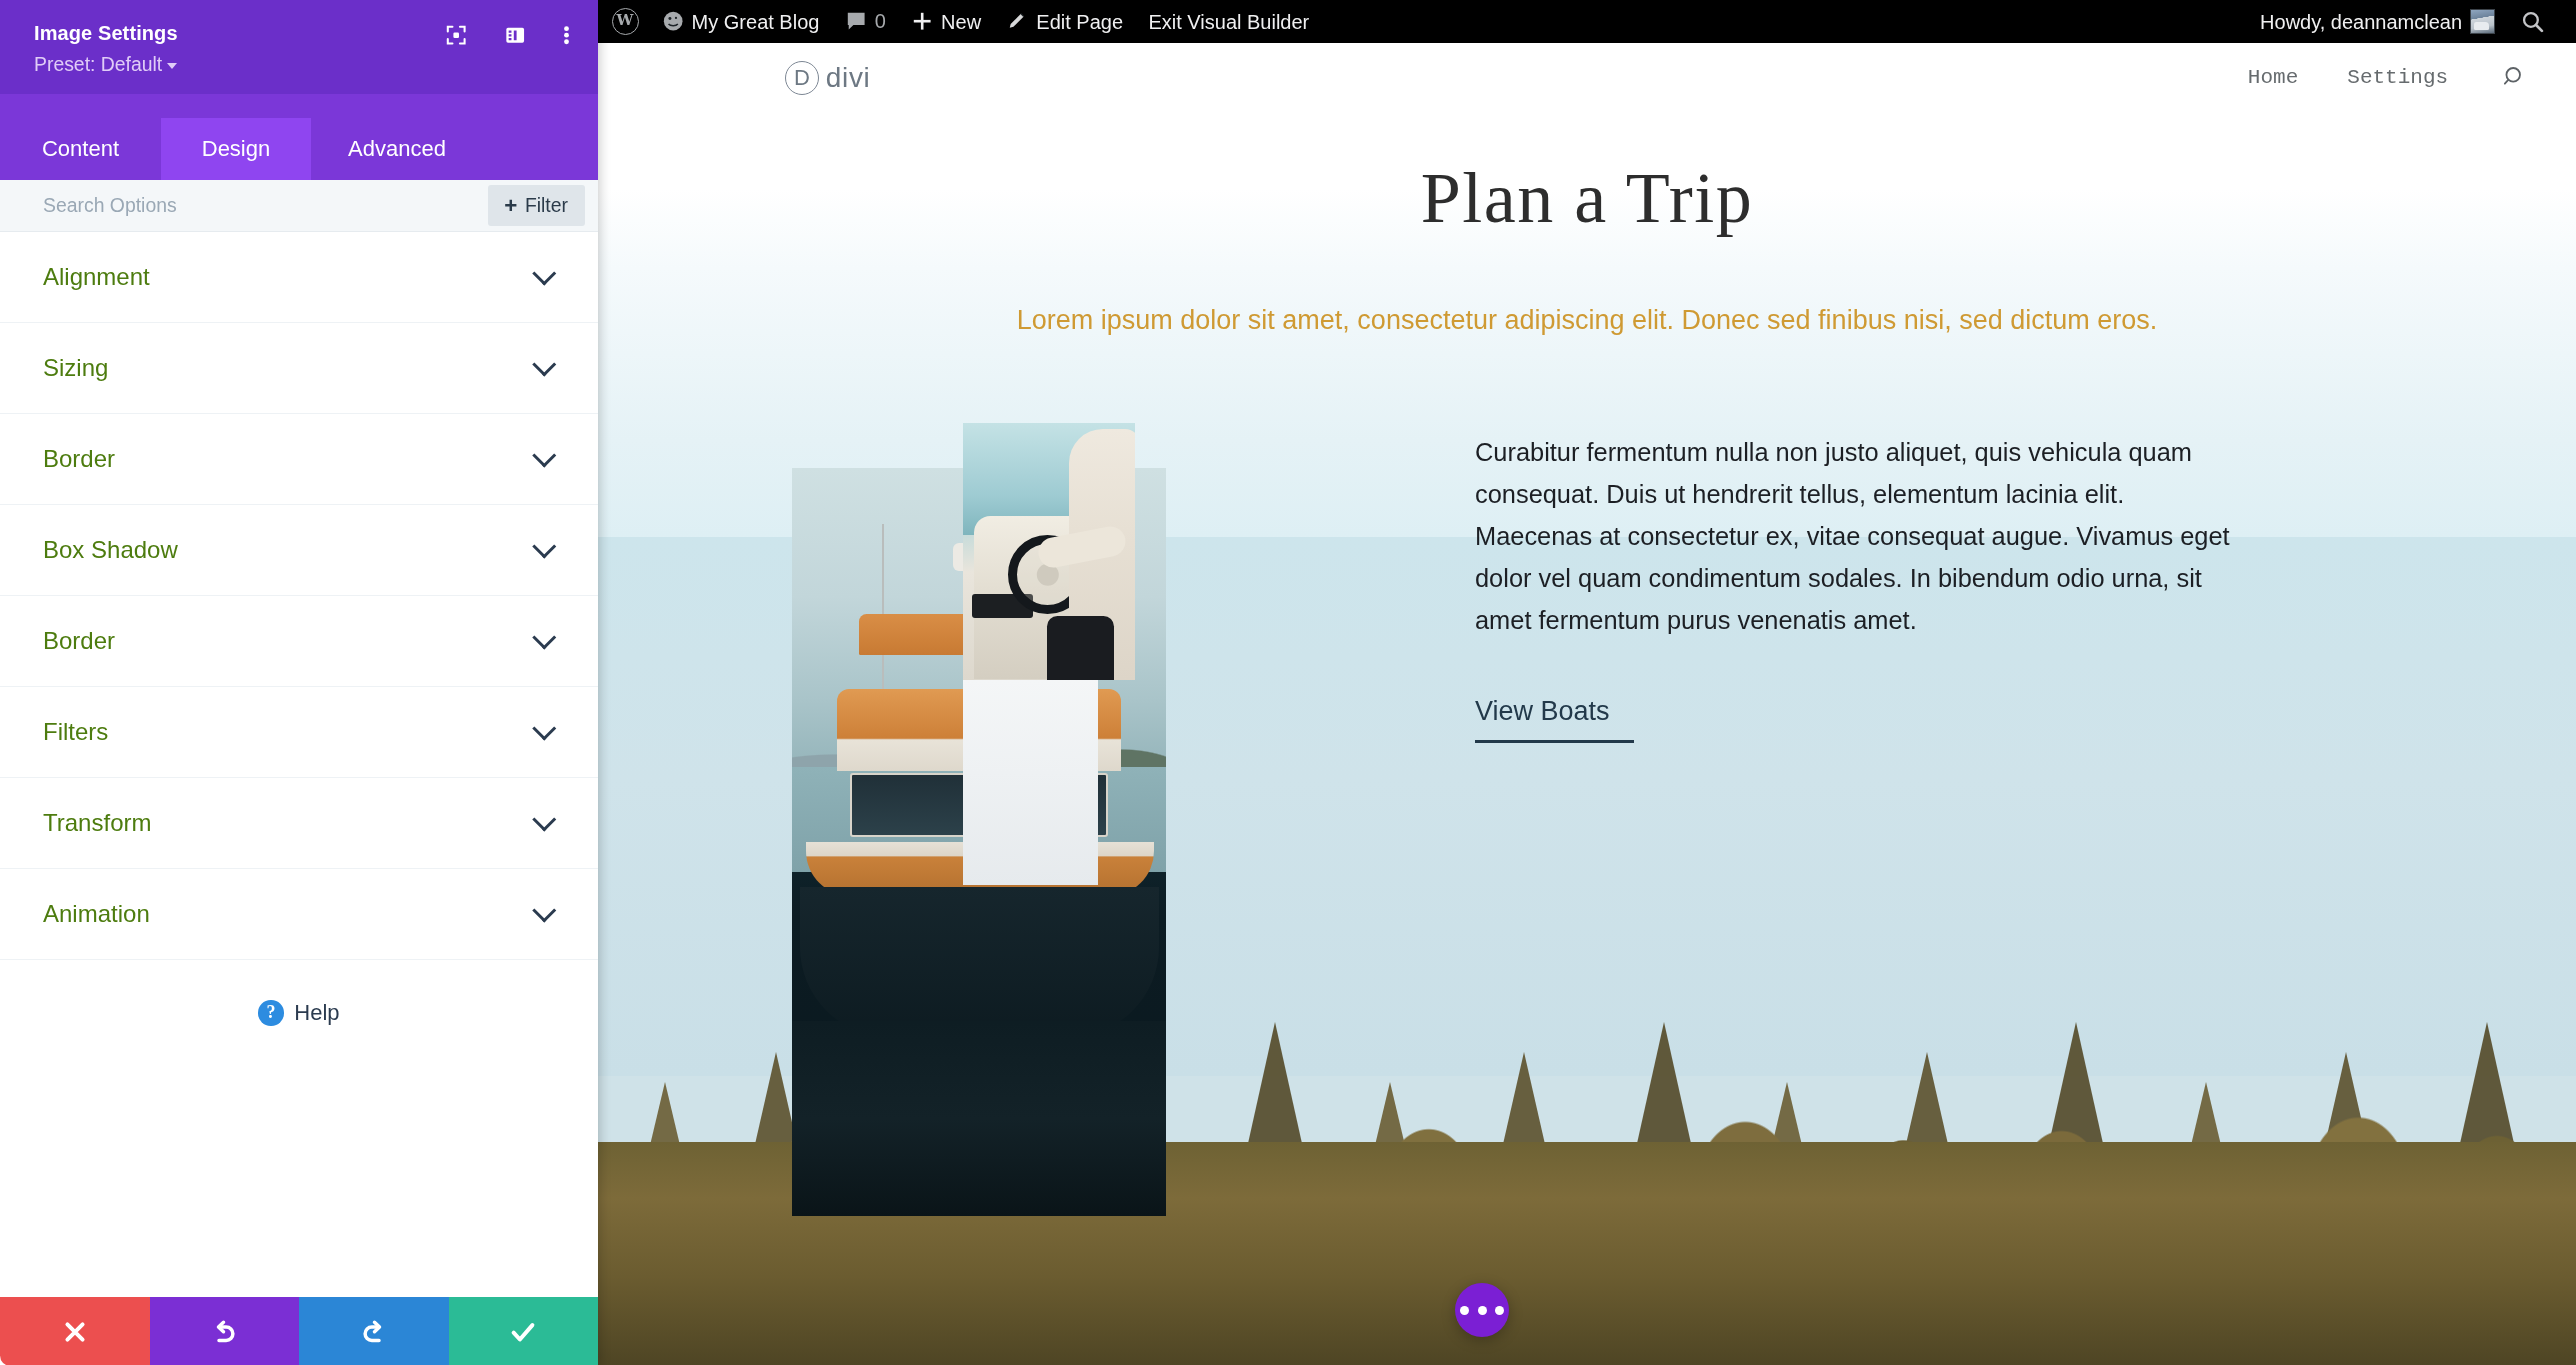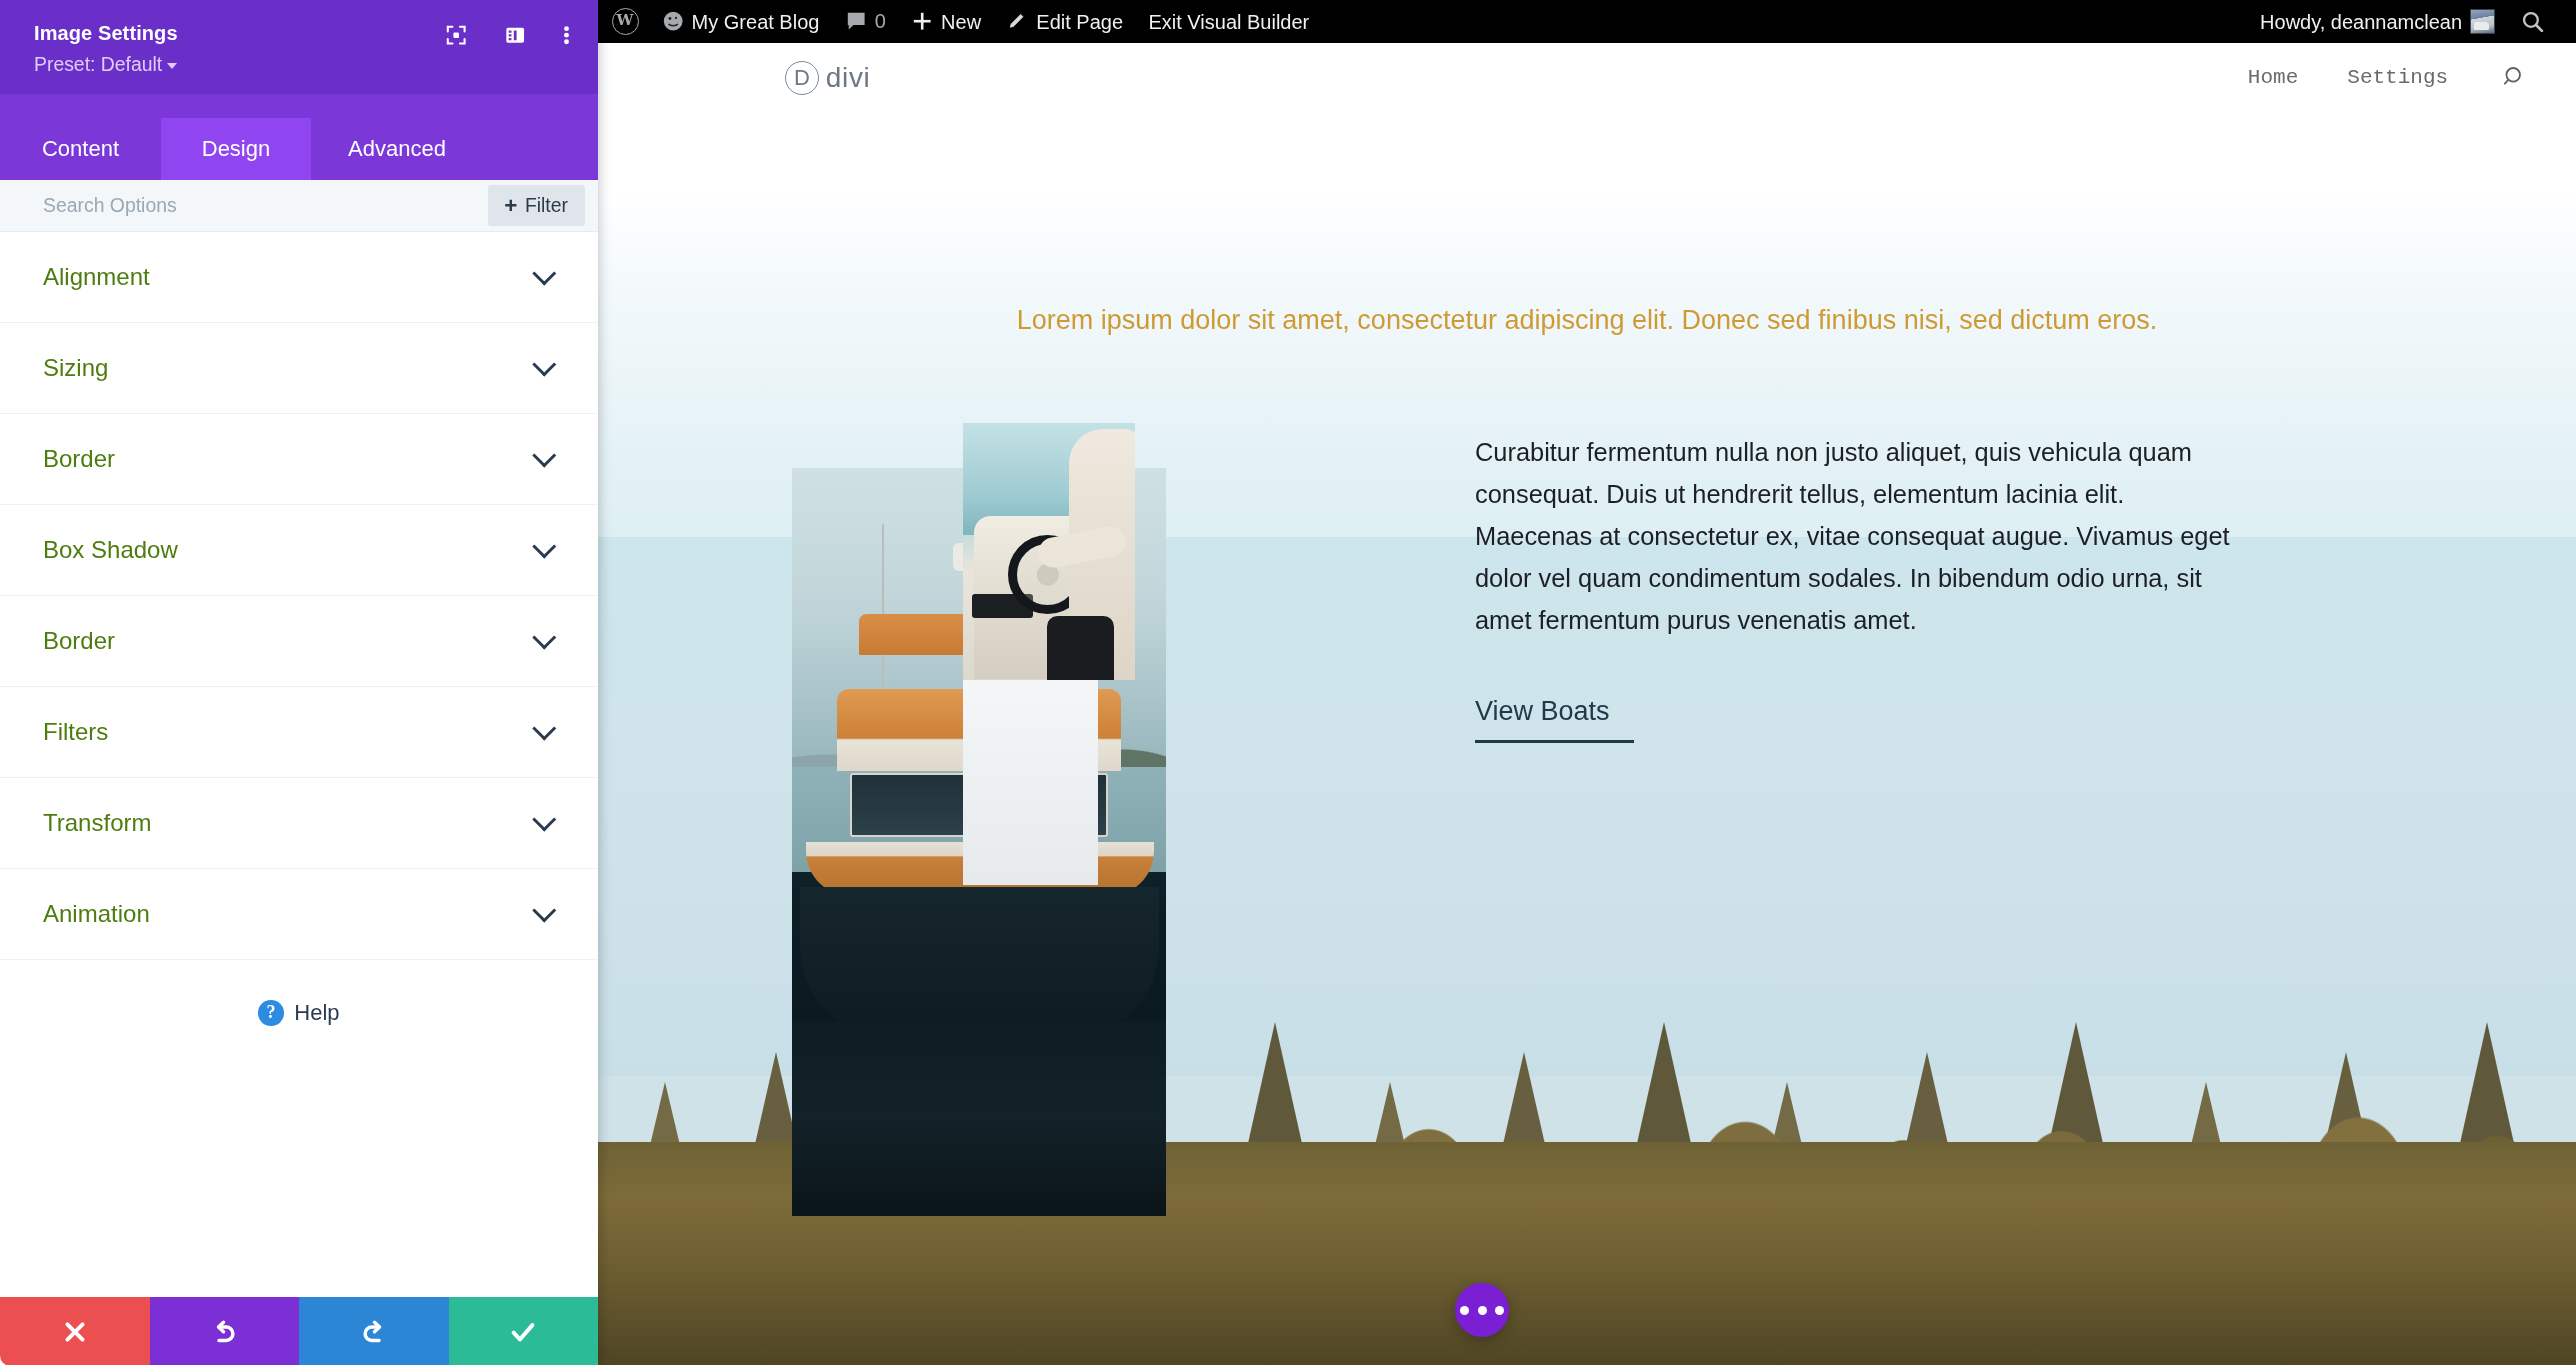--- a/index.html
+++ b/index.html
@@ -459,20 +459,21 @@
       <span class="nav-link">Settings</span>
       <span class="nav-search">
         <svg width="25.4" height="25.4" viewBox="0 0 24 24">
           <circle cx="10.6" cy="10.2" r="6.4" fill="none" stroke="#5d6266" stroke-width="1.7"></circle>
           <path d="M5.9 15.1L2.7 18.6" stroke="#5d6266" stroke-width="1.7" stroke-linecap="round"></path>
         </svg>
       </span>
     </div>
   </div>
 
+  <div class="hero-title">Plan a Trip</div>
   <div class="hero-sub">Lorem ipsum dolor sit amet, consectetur adipiscing elit. Donec sed finibus nisi, sed dictum eros.</div>
 
   <div class="collage">
     <div class="photo photo-boat">
       <div class="boat-sky"></div>
       <div class="boat-hills"></div>
       <div class="boat-water"></div>
       <div class="boat-antenna"></div>
       <div class="boat-mast"></div>
       <div class="boat-radar"></div>

